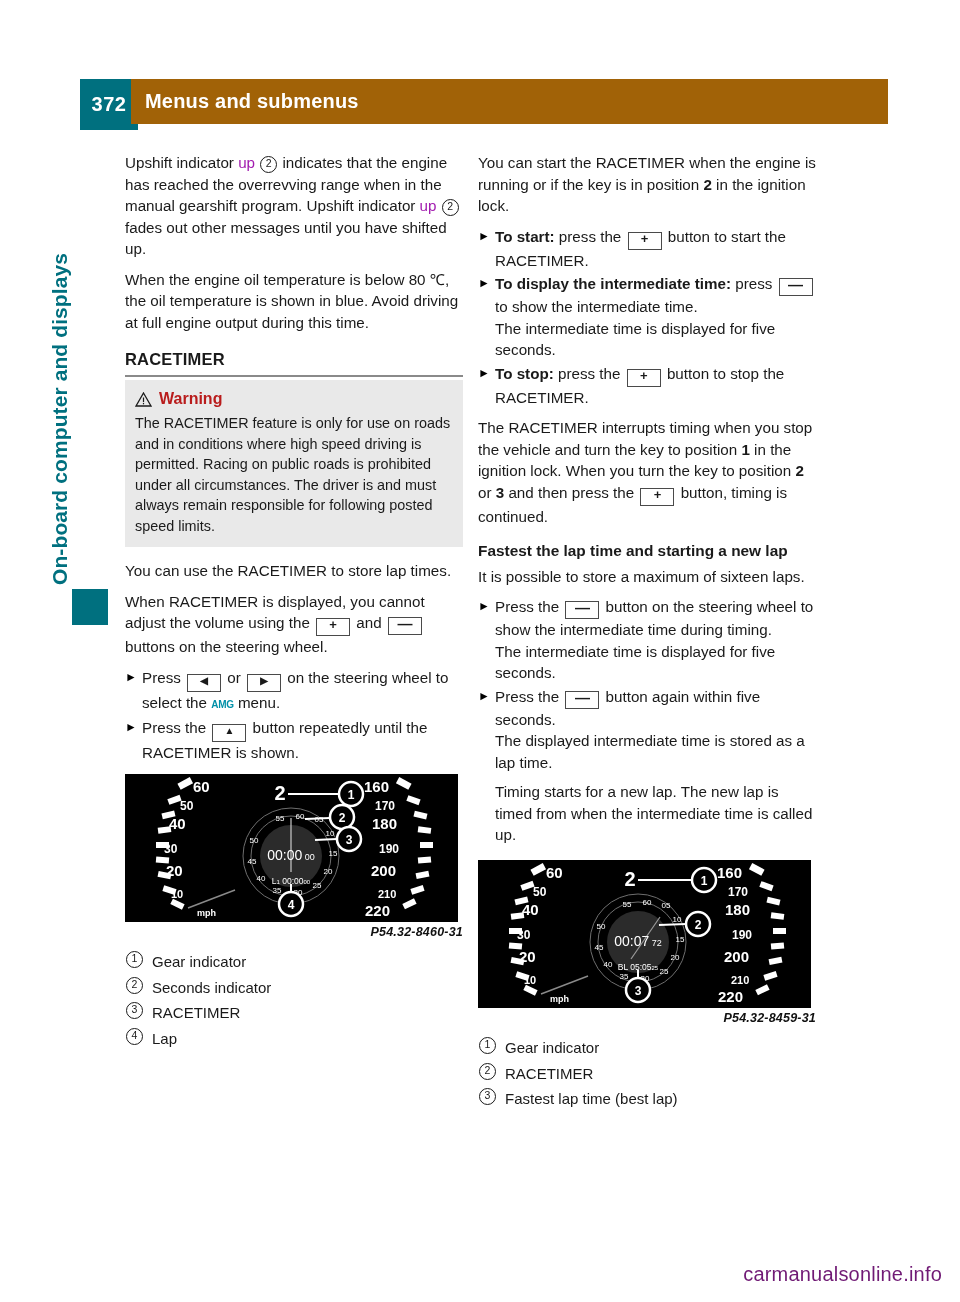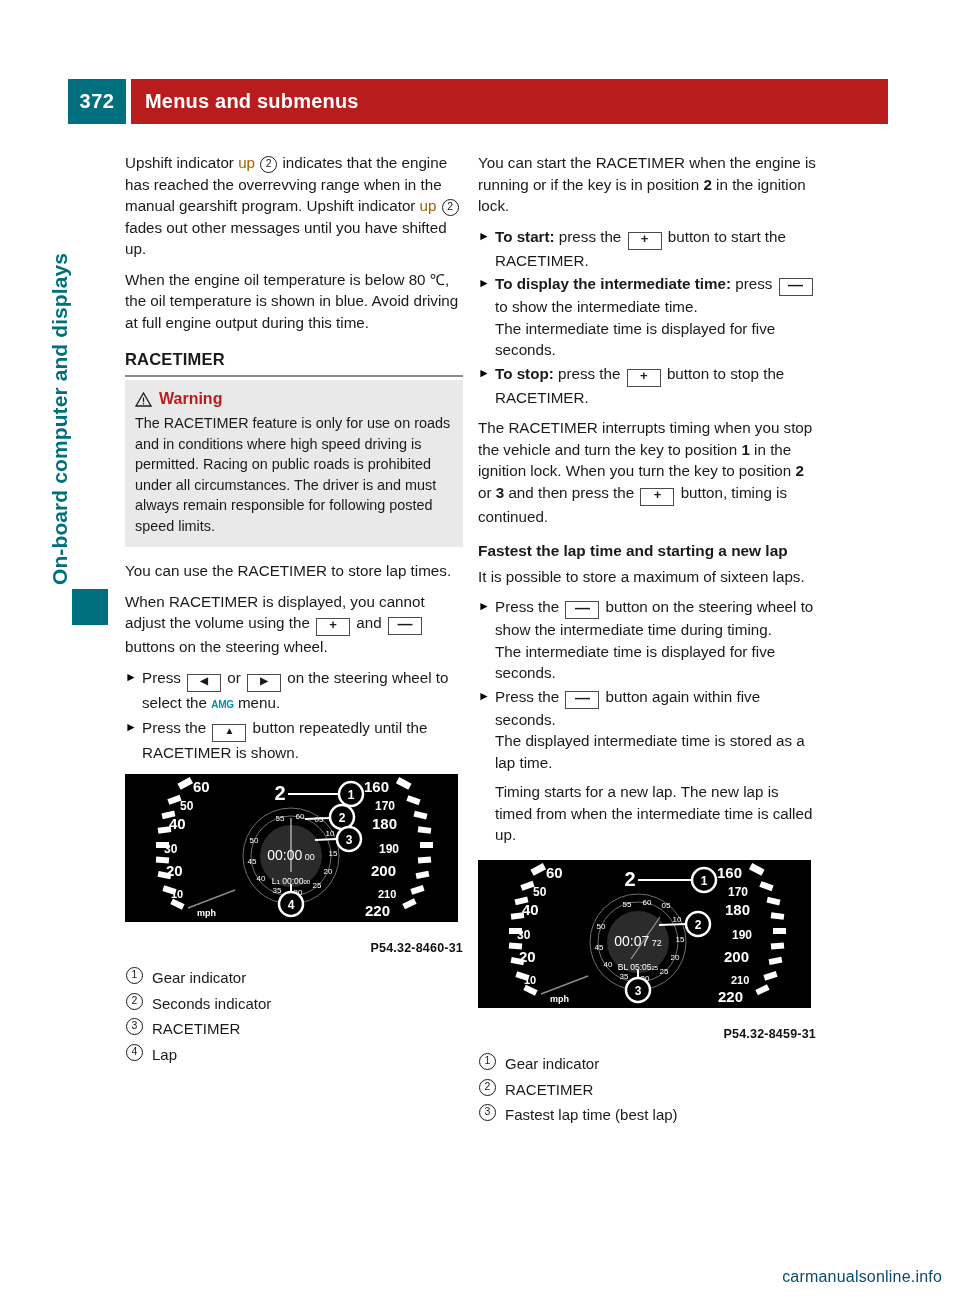--- a/index.html
+++ b/index.html
@@ -19,40 +19,40 @@
   
   .header {
     position: absolute;
     left: 68px;
     top: 79px;
     width: 820px;
     height: 45px;
   }
   .header-pagebox {
     position: absolute;
-    left: 0;
+    left: 12px;
     top: 0;
     width: 58px;
-    height: 45px;
+    height: 51px;
     background: #00707f;
     color: #ffffff;
     font-size: 20px;
     font-weight: bold;
     display: flex;
     align-items: center;
     justify-content: center;
     letter-spacing: 0.5px;
   }
   .header-bar {
     position: absolute;
     left: 63px;
     top: 0;
     right: 0;
     height: 45px;
-    background: #b91c1c;
+    background: #a16207;
     color: #ffffff;
     display: flex;
     align-items: center;
   }
   .header-title {
     font-size: 20px;
     font-weight: bold;
     padding-left: 14px;
     letter-spacing: 0.2px;
   }
@@ -192,21 +192,21 @@
     width: 15px;
     height: 15px;
     line-height: 13.4px;
     border: 1.2px solid #1a1a1a;
     border-radius: 50%;
     text-align: center;
     font-size: 10.5px;
     vertical-align: 1px;
     margin: 0 1px;
   }
-  .blue { color: #a16207; }
+  .blue { color: #a21caf; }
   .amg {
     color: #0090a8;
     font-weight: bold;
     font-size: 10px;
     letter-spacing: -0.3px;
   }
   .b { font-weight: bold; }
 
   
   .figure { margin: 10px 0 4px 0; }
@@ -215,39 +215,40 @@
     height: 148px;
     background: #fde047;
     position: relative;
     overflow: hidden;
   }
   .fig-code {
     text-align: right;
     font-size: 12.5px;
     font-weight: bold;
     color: #111;
-    margin-top: 16px;
+    margin-top: 0;
     letter-spacing: 0.2px;
+    font-style: italic;
   }
   .legend { margin-top: 8px; }
   .legend-row {
     display: flex;
     align-items: flex-start;
     margin-bottom: 4px;
     font-size: 15px;
   }
   .legend-row .cnum { margin-right: 9px; }
 
   
   .watermark {
     position: absolute;
     right: 18px;
     bottom: 16px;
-    font-size: 16px;
-    color: #0c4a6e;
+    font-size: 20px;
+    color: #701a75;
     letter-spacing: 0.2px;
   }
 
   
   .gsvg text {
     font-family: "Liberation Sans", sans-serif;
     fill: #ffffff;
   }
 </style>
 </head>

